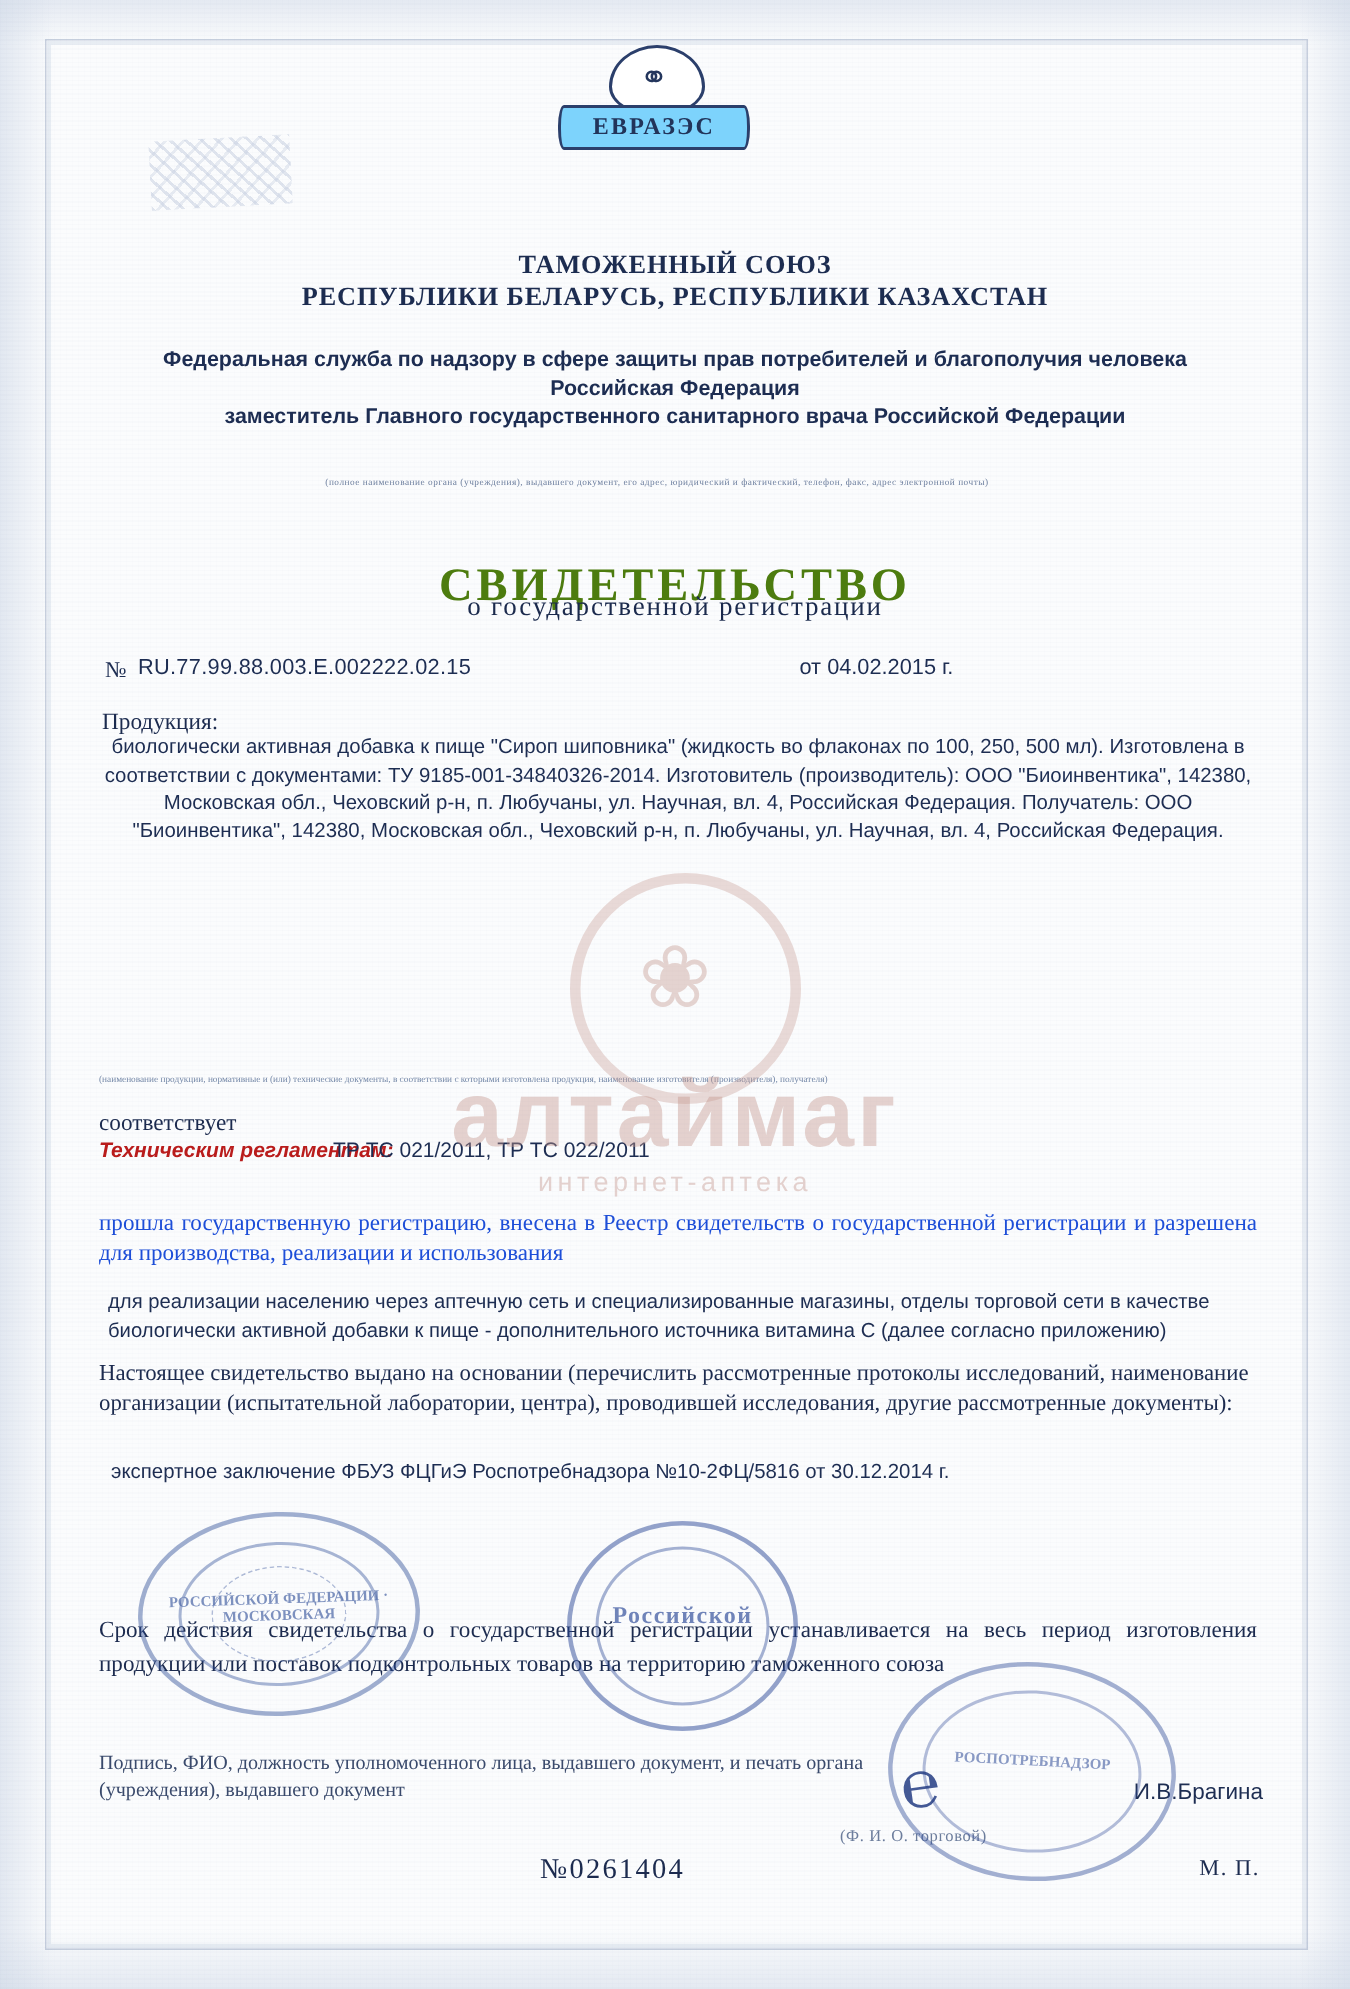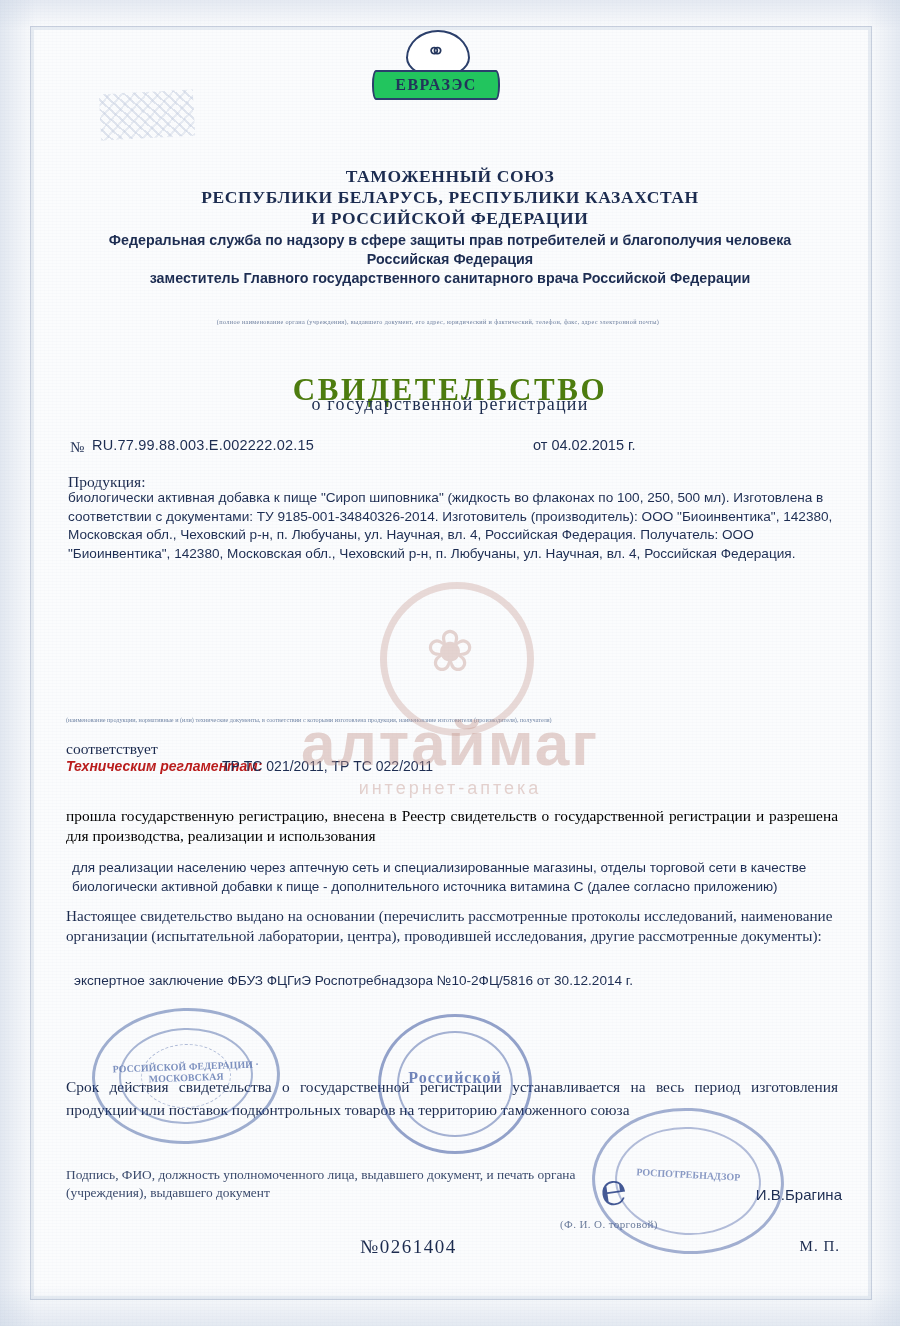--- a/index.html
+++ b/index.html
@@ -68,21 +68,21 @@
     color: #24365d;
     font-size: 23px;
     line-height: 28px;
   }
   #emblem .band {
     position: absolute;
     left: 0; top: 40px;
     width: 128px; height: 30px;
     border: 2px solid #2b3f6b;
     border-radius: 4px / 14px;
-    background: #22c55e;
+    background: #7dd3fc;
     box-sizing: border-box;
   }
   #emblem .band span {
     display: block;
     font-family: "Liberation Serif", serif;
     font-weight: bold;
     font-size: 16px;
     letter-spacing: 1.5px;
     line-height: 26px;
     color: #22345a;
@@ -178,21 +178,21 @@
     position: absolute; left: 68px; top: 473px;
     font-size: 15.5px; color: #1c2b4f;
   }
   #prod-text {
     position: absolute;
     left: 68px; top: 489px; width: 768px;
     font-family: "Liberation Sans", sans-serif;
     font-size: 13.6px;
     line-height: 18.6px;
     color: #1d2d52;
-    text-align: left;
+    text-align: center;
   }
 
   
   #rule1 {
     position: absolute;
     left: 66px; top: 716px; width: 770px;
     font-size: 6.2px; color: #7286a6;
     white-space: nowrap; overflow: hidden;
   }
 
@@ -210,21 +210,21 @@
     font-family: "Liberation Sans", sans-serif;
     font-size: 14px; color: #1d2d52;
   }
 
   #passed {
     position: absolute;
     left: 66px; top: 806px; width: 772px;
     font-size: 15.4px;
     line-height: 20px;
     text-align: justify;
-    color: #000000;
+    color: #1d4ed8;
   }
   #usage {
     position: absolute;
     left: 72px; top: 858px; width: 766px;
     font-family: "Liberation Sans", sans-serif;
     font-size: 13.5px;
     line-height: 19px;
     color: #1d2d52;
   }
   #basis {
@@ -418,21 +418,20 @@
     <div class="band">
       <span>ЕВРАЗЭС</span>
     </div>
   </div>
 
   <div id="faint-stamp"></div>
 
   <div id="hdr">
     <div class="l1 center">ТАМОЖЕННЫЙ СОЮЗ</div>
     <div class="l2 center">РЕСПУБЛИКИ БЕЛАРУСЬ, РЕСПУБЛИКИ КАЗАХСТАН</div>
-    <div class="l3 center">И РОССИЙСКОЙ ФЕДЕРАЦИИ</div>
   </div>
 
   <div id="auth">
     <div>Федеральная служба по надзору в сфере защиты прав потребителей и благополучия человека</div>
     <div>Российская Федерация</div>
     <div>заместитель Главного государственного санитарного врача Российской Федерации</div>
   </div>
 
   <div id="microtext">(полное наименование органа (учреждения), выдавшего документ, его адрес, юридический и фактический, телефон, факс, адрес электронной почты)</div>
 

